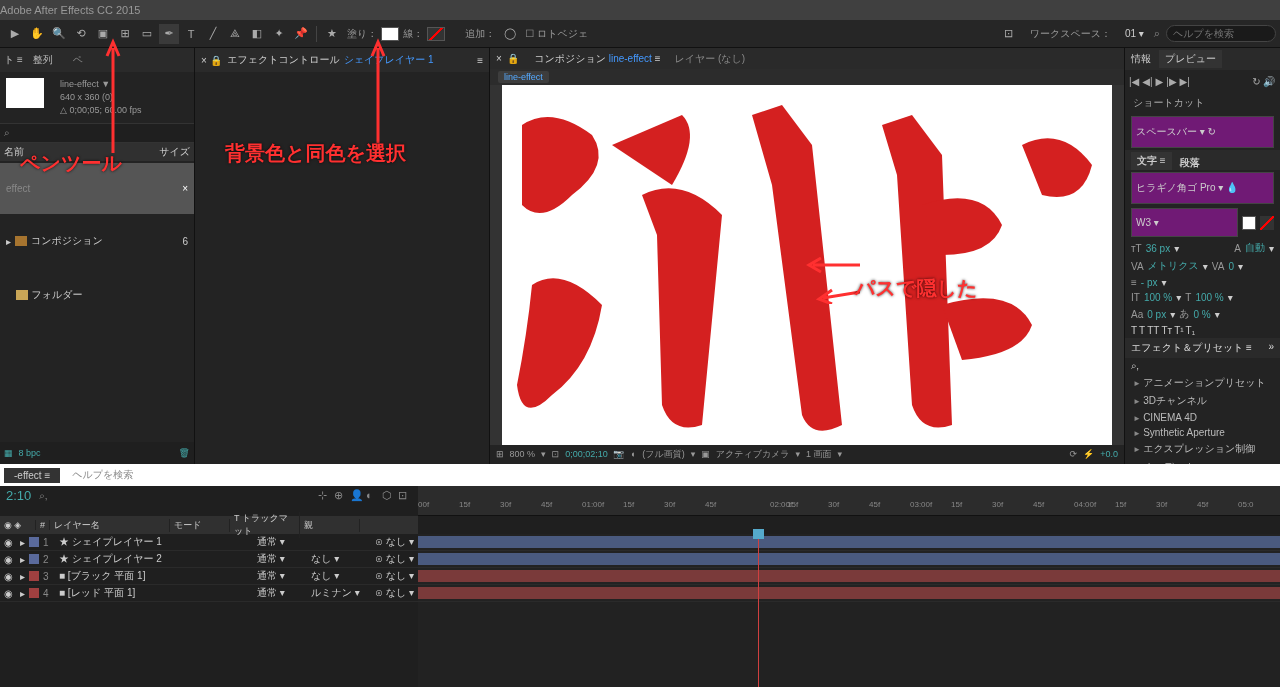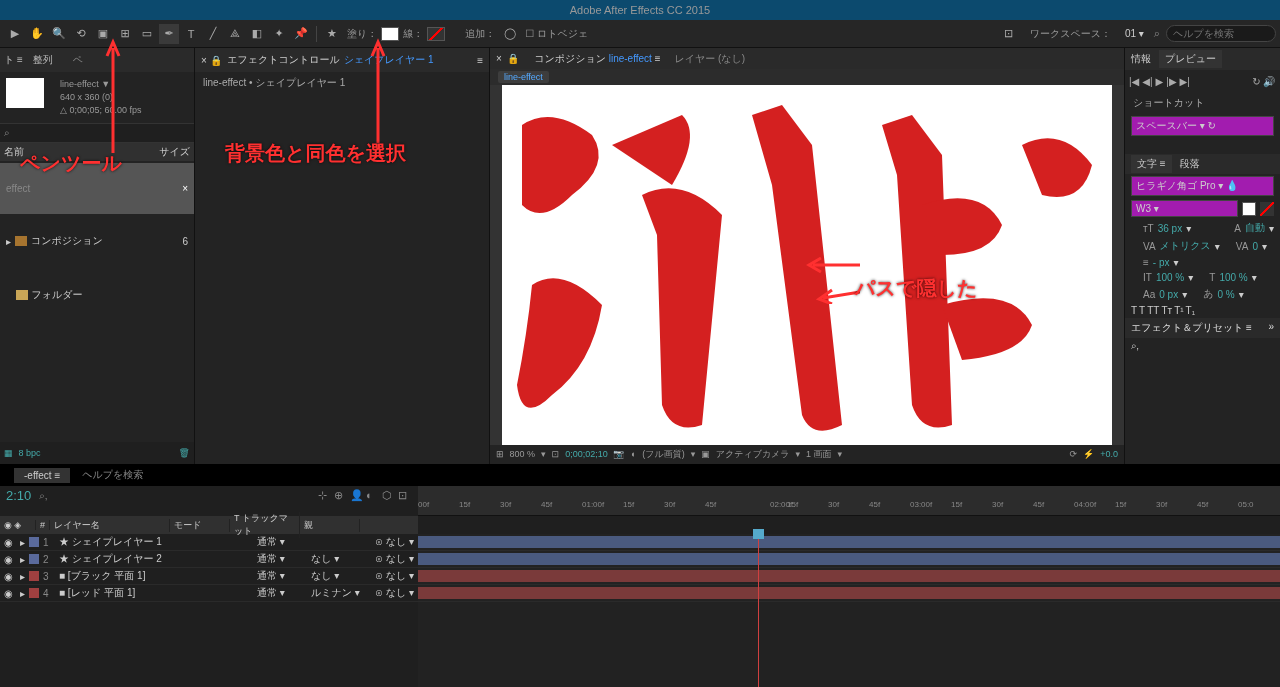--- a/index.html
+++ b/index.html
@@ -1,17 +1,17 @@
 <!DOCTYPE html>
 <html><head>
 <meta charset="utf-8">
 <style>
 * { margin: 0; padding: 0; box-sizing: border-box; font-family: "Hiragino Kaku Gothic Pro", Meiryo, sans-serif; }
 body { background: #1e1e1e; color: #ccc; font-size: 11px; width: 1280px; height: 687px; overflow: hidden; position: relative; }
-.titlebar { background: #0c4a6e; height: 20px; text-align: center; line-height: 20px; color: #999; font-size: 11px; }
+.titlebar { background: #404040; height: 20px; text-align: left; line-height: 20px; color: #999; font-size: 11px; }
 .toolbar { background: #262626; height: 28px; display: flex; align-items: center; padding: 0 4px; border-bottom: 1px solid #111; }
 .tool-btn { width: 20px; height: 20px; margin: 0 1px; display: flex; align-items: center; justify-content: center; color: #aaa; cursor: pointer; }
 .tool-btn.active { background: #3a3a3a; }
 .tool-sep { width: 1px; height: 16px; background: #444; margin: 0 4px; }
 .tool-label { color: #999; font-size: 10px; margin: 0 4px; }
 .color-swatch { width: 18px; height: 14px; border: 1px solid #555; }
 .swatch-white { background: white; }
 .swatch-none { background: linear-gradient(135deg, transparent 45%, red 45%, red 55%, transparent 55%), #333; }
 .toolbar-right { margin-left: auto; display: flex; align-items: center; gap: 6px; }
 .search-input { background: #1a1a1a; border: 1px solid #444; color: #999; padding: 2px 6px; font-size: 10px; width: 110px; border-radius: 10px; }
@@ -48,32 +48,32 @@
 .viewer { flex: 1; background: #333; display: flex; align-items: center; justify-content: center; position: relative; }
 .canvas { width: 610px; height: 360px; background: white; position: relative; overflow: hidden; }
 .viewer-footer { height: 22px; background: #232323; display: flex; align-items: center; padding: 0 6px; font-size: 9px; color: #999; gap: 6px; }
 .viewer-footer .val { color: #4aa; }
 
 .right-panels { width: 155px; background: #232323; display: flex; flex-direction: column; font-size: 10px; }
 .rp-tabs { height: 22px; background: #2a2a2a; display: flex; align-items: center; padding: 0 6px; gap: 8px; }
 .rp-playback { height: 22px; display: flex; align-items: center; justify-content: center; gap: 3px; padding: 0 4px; }
 .play-btn { color: #aaa; font-size: 10px; cursor: pointer; }
 .rp-label { padding: 4px 8px; color: #aaa; }
-.rp-drop { margin: 2px 6px; background: #a21caf; border: 1px solid #444; padding: 2px 4px; font-size: 10px; }
-.rp-section-tabs { height: 20px; background: #2a2a2a; display: flex; align-items: center; padding: 0 6px; gap: 8px; margin-top: 16px; }
+.rp-drop { margin: 2px 6px; background: #701a75; border: 1px solid #444; padding: 8px 4px; font-size: 10px; }
+.rp-section-tabs { height: 20px; background: #2a2a2a; display: flex; align-items: flex-end; padding: 0 6px; gap: 8px; margin-top: 0; font-weight: bold; }
 .rp-row { display: flex; align-items: center; padding: 2px 6px; gap: 4px; }
-.rp-row .lbl { color: #999; margin-left: 12px; }
+.rp-row .lbl { color: #999; }
 .rp-row .num { color: #4aa; }
 .rp-head { background: #2a2a2a; padding: 3px 6px; font-weight: normal; color: #ddd; }
 .preset-list { flex: 1; overflow: hidden; }
 .preset-item { padding: 2px 8px; color: #bbb; font-size: 10px; }
 .preset-item::before { content: "► "; font-size: 8px; color: #888; }
 
 .timeline-area { height: 223px; background: #1f1f1f; display: flex; flex-direction: column; }
-.tl-tabs { height: 22px; background: #000000; display: flex; align-items: center; padding: 0 14px; font-size: 10px; }
+.tl-tabs { height: 22px; background: #ffffff; display: flex; align-items: center; padding: 0 4px; font-size: 10px; }
 .tl-tabs .ttab { padding: 2px 10px; background: #333; margin-right: 2px; }
 .tl-header { height: 30px; display: flex; }
 .tl-left { width: 418px; display: flex; flex-direction: column; }
 .tl-time-info { display: flex; align-items: center; padding: 2px 6px; gap: 8px; }
 .tl-time { color: #4aa; font-size: 13px; }
 .tl-search { color: #888; font-size: 10px; }
 .tl-icons { margin-left: auto; display: flex; gap: 2px; }
 .tl-mini-icon { width: 14px; height: 14px; color: #888; }
 .tl-right { flex: 1; position: relative; background: #262626; }
 .tl-ruler { height: 30px; background: #2c2c2c; position: relative; font-size: 8px; color: #888; border-bottom: 1px solid #111; }
@@ -184,21 +184,20 @@
   </div>
 
   <div class="effect-panel">
     <div class="effect-header">
       <span>×</span>
       <span>🔒</span>
       <span>エフェクトコントロール</span>
       <span class="link">シェイプレイヤー 1</span>
       <span style="margin-left:auto">≡</span>
     </div>
-    <div class="effect-sub">line-effect • シェイプレイヤー 1</div>
   </div>
 
   <div class="comp-panel">
     <div class="comp-tabs">
       <span>×</span>
       <span>🔒</span>
       <span class="ctab">
         <span>コンポジション</span> <span class="link">line-effect</span> ≡
       </span>
       <span style="color:#888">レイヤー (なし)</span>
@@ -305,20 +304,30 @@
       <span>TT</span>
       <span>Tт</span>
       <span>T¹</span>
       <span>T₁</span>
     </div>
 
     <div class="rp-head"><span>エフェクト＆プリセット</span> ≡ <span style="float:right">»</span></div>
     <div class="rp-row">
         <span>⌕‚</span>
       </div>
+    <div class="preset-list">
+      <div class="preset-item">アニメーションプリセット</div>
+      <div class="preset-item">3Dチャンネル</div>
+      <div class="preset-item">CINEMA 4D</div>
+      <div class="preset-item">Synthetic Aperture</div>
+      <div class="preset-item">エクスプレッション制御</div>
+      <div class="preset-item">オーディオ</div>
+      <div class="preset-item">カラー補正</div>
+      <div class="preset-item">キーイング</div>
+    </div>
   </div>
 </div>
 
 <div class="timeline-area">
   <div class="tl-tabs">
     <span class="ttab"><span>-effect</span> ≡</span>
     <span style="padding:2px 10px;color:#888">ヘルプを検索</span>
   </div>
   <div class="tl-header">
     <div class="tl-left">

